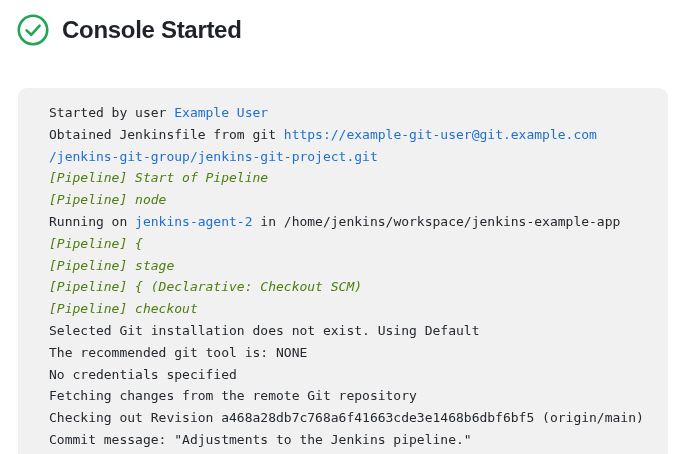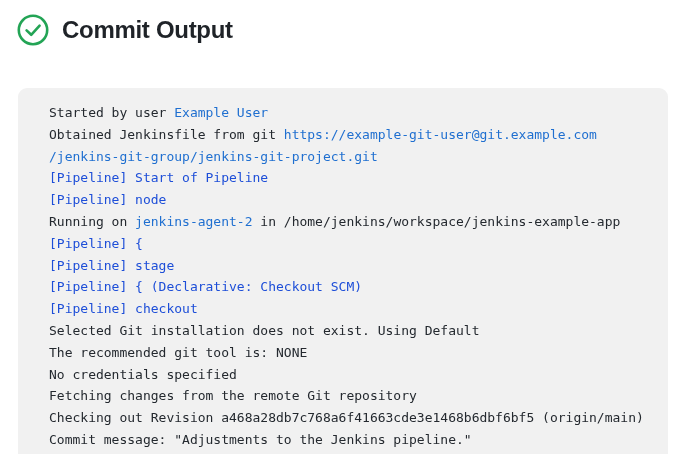--- a/index.html
+++ b/index.html
@@ -63,32 +63,32 @@
     font-size: 13px;
     line-height: 21.8px;
     color: #24292f;
     white-space: pre;
   }
   .log-line {
     white-space: pre;
   }
   .tok-plain   { color: #24292f; }
   .tok-link    { color: #1f6fd0; }
-  .tok-muted   { color: #1d4ed8; }
+  .tok-muted   { color: #4d7c0f; font-style: italic; }
 </style>
 </head>
 <body>
 
 <div class="page">
 
   <div class="header">
     <svg class="status-icon" viewBox="0 0 34 34" aria-hidden="true">
       <circle cx="17" cy="17" r="14.2" fill="none" stroke="#23a455" stroke-width="2.6"></circle>
       <polyline points="10.6,17.4 15.2,21.8 23.6,12.6" fill="none" stroke="#23a455" stroke-width="2.6" stroke-linecap="round" stroke-linejoin="round"></polyline>
     </svg>
-    <div class="page-title">Commit Output</div>
+    <div class="page-title">Console Started</div>
   </div>
 
   <div class="console-panel">
     <div class="console-log" id="console-log"><div class="log-line"><span class="tok-plain">Started by user </span><span class="tok-link">Example User</span></div><div class="log-line"><span class="tok-plain">Obtained Jenkinsfile from git </span><span class="tok-link">https://example-git-user@git.example.com</span></div><div class="log-line"><span class="tok-link">/jenkins-git-group/jenkins-git-project.git</span></div><div class="log-line"><span class="tok-muted">[Pipeline] Start of Pipeline</span></div><div class="log-line"><span class="tok-muted">[Pipeline] node</span></div><div class="log-line"><span class="tok-plain">Running on </span><span class="tok-link">jenkins-agent-2</span><span class="tok-plain"> in /home/jenkins/workspace/jenkins-example-app</span></div><div class="log-line"><span class="tok-muted">[Pipeline] {</span></div><div class="log-line"><span class="tok-muted">[Pipeline] stage</span></div><div class="log-line"><span class="tok-muted">[Pipeline] { (Declarative: Checkout SCM)</span></div><div class="log-line"><span class="tok-muted">[Pipeline] checkout</span></div><div class="log-line"><span class="tok-plain">Selected Git installation does not exist. Using Default</span></div><div class="log-line"><span class="tok-plain">The recommended git tool is: NONE</span></div><div class="log-line"><span class="tok-plain">No credentials specified</span></div><div class="log-line"><span class="tok-plain">Fetching changes from the remote Git repository</span></div><div class="log-line"><span class="tok-plain">Checking out Revision a468a28db7c768a6f41663cde3e1468b6dbf6bf5 (origin/main)</span></div><div class="log-line"><span class="tok-plain">Commit message: "Adjustments to the Jenkins pipeline."</span></div></div>
   </div>
 
 </div>
 
 </body></html>

